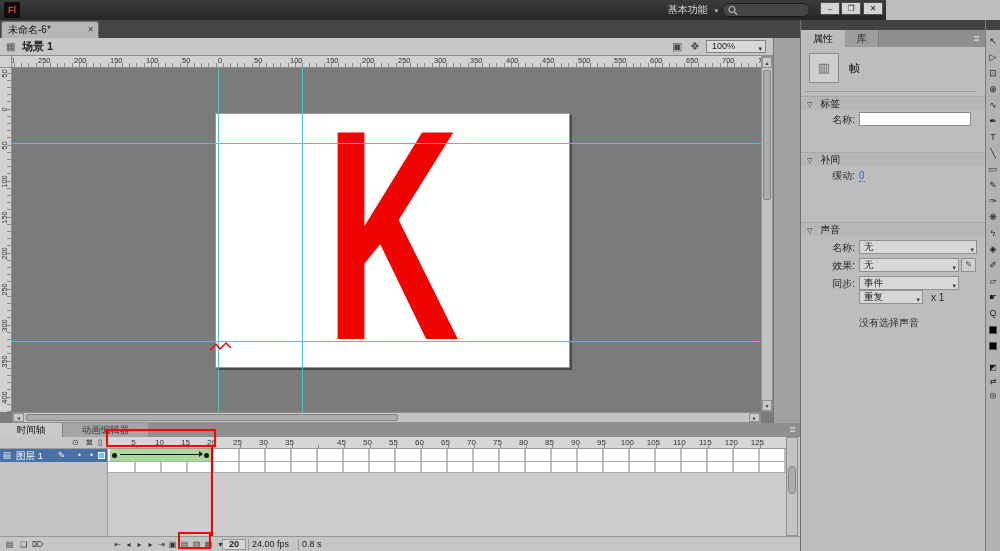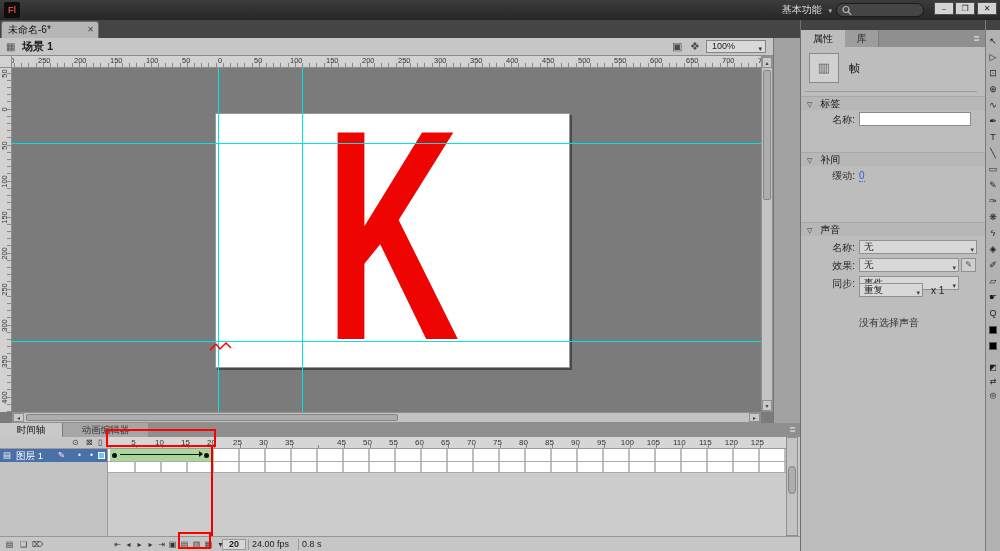--- a/index.html
+++ b/index.html
@@ -4,21 +4,21 @@
 <style>
   * { box-sizing: border-box; margin: 0; padding: 0; }
   html,body { background:#555; }
   #root {
     position: relative; width: 1000px; height: 551px; overflow: hidden;
     background: #bdbdbd; font-family: "Liberation Sans", sans-serif;
     font-size: 10px; color: #222; cursor: default; user-select: none;
   }
 
   
-  #menubar { position:absolute; left:0; top:0; width:1000px; height:20px;
+  #menubar { position:absolute; left:0; top:0; width:886px; height:20px;
     background: linear-gradient(#3c3c3c,#262626); display:flex; align-items:center; }
   #fl-logo { width:16px; height:16px; margin:0 6px 0 4px; background:#0d0d0d; color:#e8433c;
     font-weight:bold; font-size:9px; display:inline-flex; align-items:center; justify-content:center; border-radius:2px; }
   #menu-list { display:flex; }
   .menu-item { color:#d8d8d8; font-size:10px; line-height:20px; padding:0 5px; white-space:nowrap; }
   #workspace { position:absolute; right:168px; top:0; height:20px; line-height:20px; color:#d8d8d8; font-size:10px; }
   #workspace .chev { font-size:7px; margin-left:4px; color:#bbb; }
   #searchbox { position:absolute; right:76px; top:3px; width:88px; height:14px; background:#454545;
     border:1px solid #1c1c1c; border-radius:7px; }
   #search-icon { position:absolute; left:5px; top:1px; }
@@ -167,21 +167,21 @@
     font-size:9.5px; line-height:12px; padding-left:4px; color:#222; }
   .psel .chev { position:absolute; right:2px; top:3px; font-size:7px; color:#444; }
   .psel.disabled { background:#cfcfcf; color:#7d7d7d; }
   #ease-value { position:absolute; left:58px; top:2px; font-size:10px; color:var(--ease,#2b64c5);
     border-bottom:1px dotted var(--ease,#2b64c5); }
   #loop-count { position:absolute; left:130px; top:2px; font-size:10px; color:#222; }
   #sound-status { position:absolute; left:58px; top:269px; font-size:10px; color:#333; }
   #sound-edit-btn { position:absolute; left:160px; top:0; width:15px; height:14px; background:#cfcfcf;
     border:1px solid #919191; font-size:8px; line-height:12px; text-align:center; color:#555; }
   #r1 { top:65px; } #r2 { top:83px; } #r3 { top:121px; } #r4 { top:139px; }
-  #r5 { top:193px; } #r6 { top:211px; } #r7 { top:229px; } #r8 { top:236px; }
+  #r5 { top:193px; } #r6 { top:211px; } #r7 { top:229px; } #r8 { top:243px; }
   #sec1 { top:49px; } #sec2 { top:105px; } #sec3 { top:175px; }
 
   
   #tools { position:absolute; left:985px; top:20px; width:15px; height:531px; background:#b2b2b2;
     border-left:1px solid #7b7b7b; }
   #tools-darkstrip { position:absolute; left:0; top:0; width:15px; height:10px; background:#424242; }
   .tool { position:absolute; left:0; width:14px; height:15px; text-align:center; font-size:9px;
     line-height:15px; color:#1e1e1e; }
   .swatch { position:absolute; left:3px; width:8px; height:8px; border:1px solid #555; }
   #stroke-swatch { top:306px; } #fill-swatch { top:322px; }

